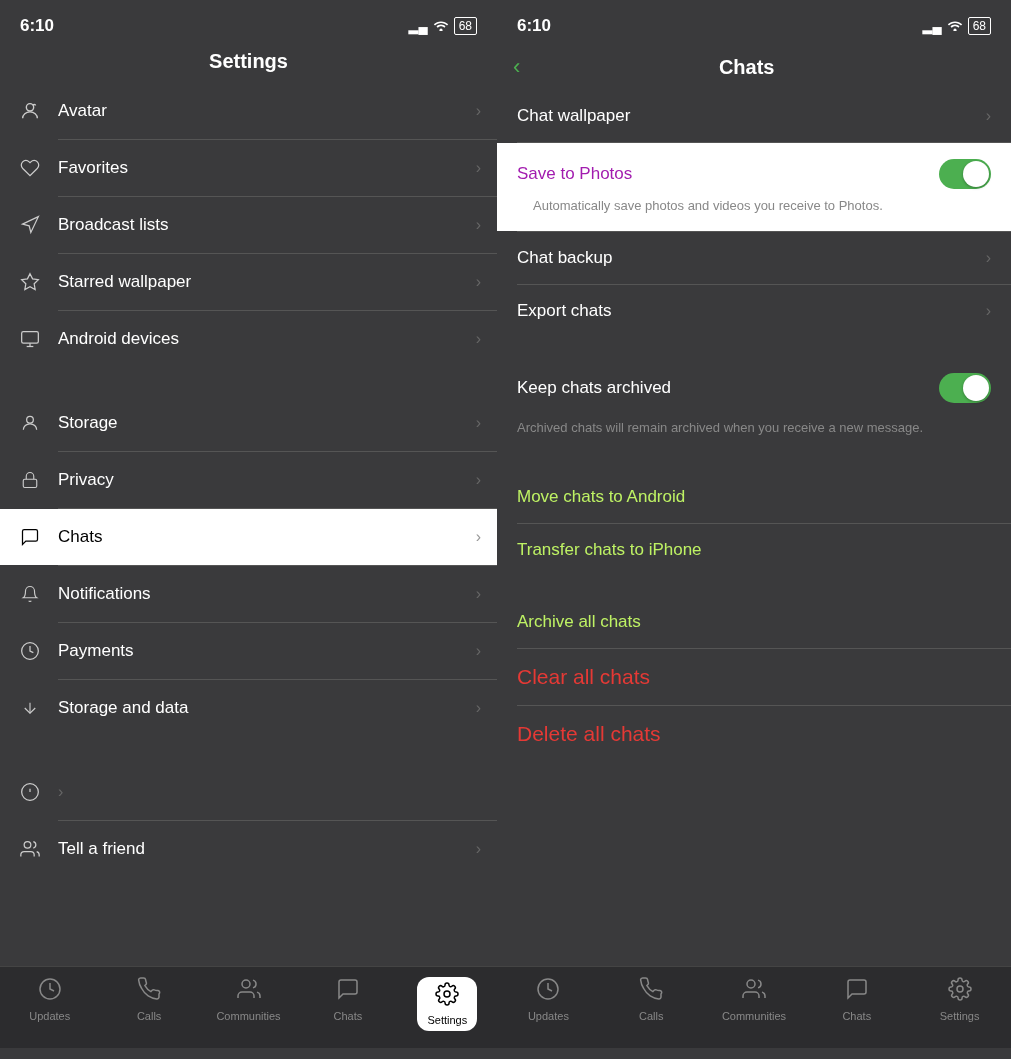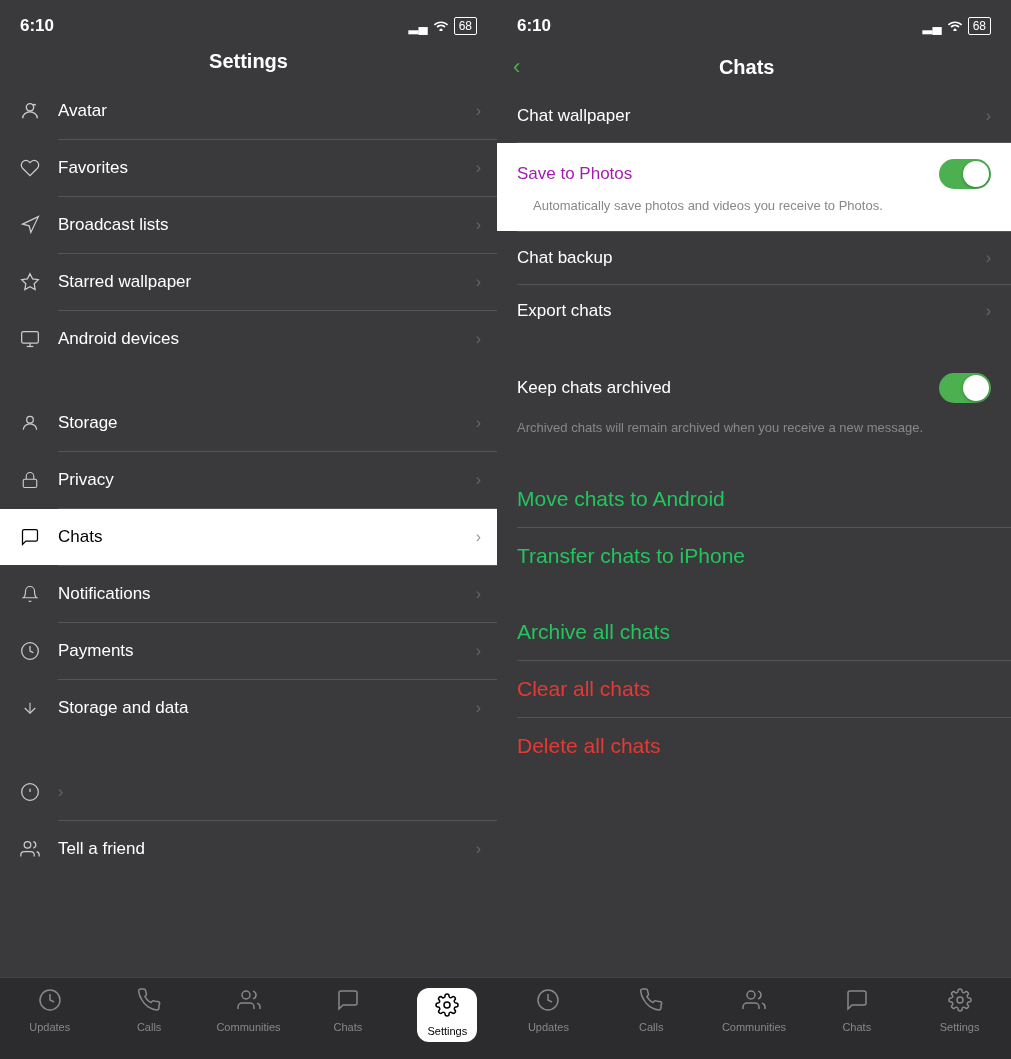--- a/index.html
+++ b/index.html
@@ -118,21 +118,21 @@
       margin-left: 58px;
     }
     .group-divider {
       height: 22px;
       background: transparent;
     }
 
     
     .tab-bar {
       position: absolute;
-      bottom: 0;
+      bottom: 11px;
       left: 0;
       right: 0;
       height: 82px;
       background: #2c2c2e;
       display: flex;
       align-items: flex-start;
       padding-top: 8px;
       border-top: 1px solid #444;
     }
     .tab-item {
@@ -277,22 +277,22 @@
     .keep-archived-desc {
       font-size: 13px;
       color: #888;
       padding: 0 20px 14px;
       line-height: 1.4;
     }
 
     
     .action-link {
       padding: 16px 20px;
-      font-size: 21px;
-      color: #22c55e;
+      font-size: 17px;
+      color: #bef264;
       cursor: pointer;
     }
     
     .action-link-red {
       padding: 16px 20px;
       font-size: 21px;
       color: #e53935;
       cursor: pointer;
     }
 

